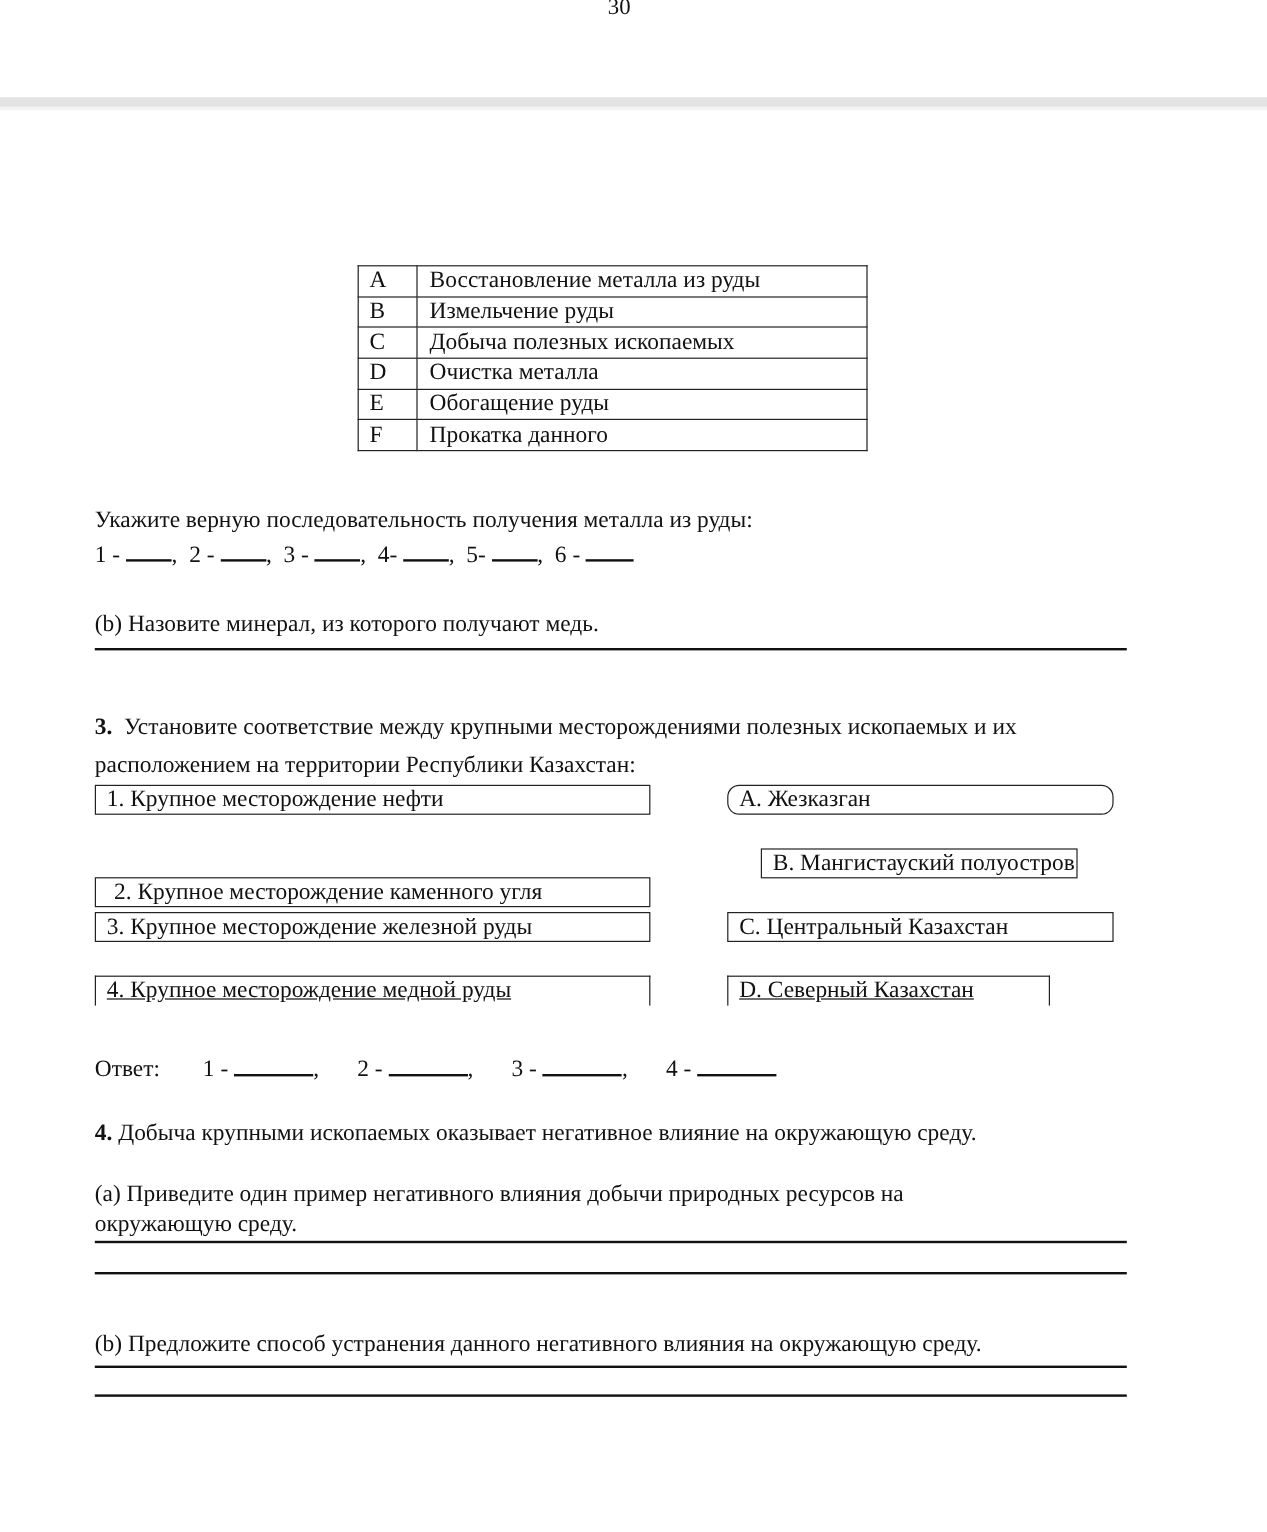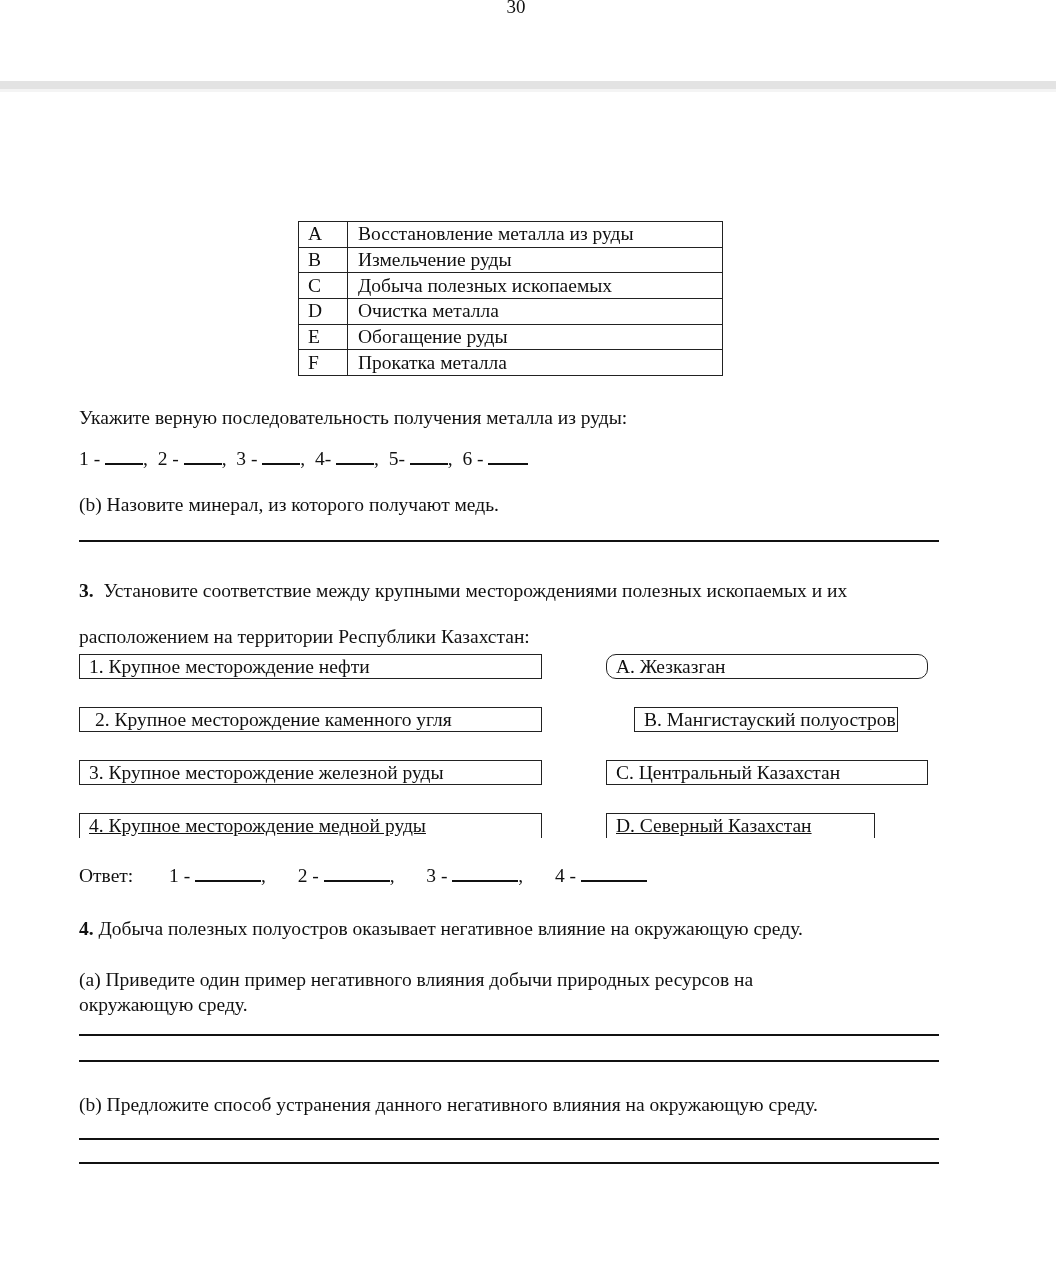--- a/index.html
+++ b/index.html
@@ -5,21 +5,21 @@
   html, body { margin:0; padding:0; }
   body { width:1056px; height:1277px; background:#ffffff; position:relative; overflow:hidden;
          font-family:"Liberation Serif","DejaVu Serif",serif; color:#111; font-size:19.5px; }
   .abs { position:absolute; }
   .pagenum { left:0; width:1032px; top:-4px; text-align:center; font-size:19px; }
   .sep { left:0; top:81px; width:1056px; height:8px; background:#e3e3e3; }
   .sep2 { left:0; top:89px; width:1056px; height:3px; background:#f4f4f4; }
   table.steps { position:absolute; left:298px; top:221px; width:425px; border-collapse:collapse; }
   table.steps td { border:1px solid #222; padding:0 0 0 10px; height:24.7px; line-height:24px; font-size:19.5px; }
   table.steps td.k { width:39px; padding-left:9px; }
-  .line { left:79px; }
+  .line { left:79px;margin-top:16px; }
   .rule { position:absolute; height:2px; background:#111; left:79px; width:860px; }
   .blank { display:inline-block; border-bottom:2px solid #111; height:1px; vertical-align:baseline; }
   .box { position:absolute; border:1px solid #222; height:25px; line-height:24px; padding-left:9px; box-sizing:border-box; font-size:19.5px; }
   .box.open { border-bottom:none;text-decoration:underline; }
   b { font-weight:bold; }
 </style>
 </head>
 <body>
 
 <div class="abs pagenum">30</div>
@@ -43,51 +43,51 @@
   <tr>
         <td class="k">D</td>
         <td>Очистка металла</td>
       </tr>
   <tr>
         <td class="k">E</td>
         <td>Обогащение руды</td>
       </tr>
   <tr>
         <td class="k">F</td>
-        <td>Прокатка металла</td>
+        <td>Прокатка данного</td>
       </tr>
 </tbody>
   </table>
 
 <div class="abs line" style="top:407px;">Укажите верную последовательность получения металла из руды:</div>
-<div class="abs line" style="top:448px; white-space:nowrap;">
+<div class="abs line" style="top:436px; white-space:nowrap;">
   <span>1 -</span>
   <span class="blank" style="width:38px;"></span>,&nbsp;
   <span>2 -</span>
   <span class="blank" style="width:38px;"></span>,&nbsp;
   <span>3 -</span>
   <span class="blank" style="width:38px;"></span>,&nbsp;
   <span>4-</span>
   <span class="blank" style="width:38px;"></span>,&nbsp;
   <span>5-</span>
   <span class="blank" style="width:38px;"></span>,&nbsp;
   <span>6 -</span>
   <span class="blank" style="width:40px;"></span>
 </div>
 
 <div class="abs line" style="top:494px;">(b) Назовите минерал, из которого получают медь.</div>
 <div class="rule" style="top:540px;"></div>
 
 <div class="abs line" style="top:580px; white-space:nowrap;">
   <b>3.</b>&nbsp; <span>Установите соответствие между крупными месторождениями полезных ископаемых и их</span>
 </div>
-<div class="abs line" style="top:626px;">расположением на территории Республики Казахстан:</div>
+<div class="abs line" style="top:611px;">расположением на территории Республики Казахстан:</div>
 
 <div class="box" style="left:79px; top:654px; width:463px;">1. Крупное месторождение нефти</div>
-<div class="box" style="left:79px; top:707px; width:463px;padding-left:15px;">2. Крупное месторождение каменного угля</div>
+<div class="box" style="left:79px; top:731px; width:463px;padding-left:15px;">2. Крупное месторождение каменного угля</div>
 <div class="box" style="left:79px; top:760px; width:463px;">3. Крупное месторождение железной руды</div>
 <div class="box open" style="left:79px; top:813px; width:463px;">4. Крупное месторождение медной руды</div>
 
 <div class="box" style="left:606px; top:654px; width:322px;border-radius:10px;">A. Жезказган</div>
 <div class="box" style="left:606px; top:707px; width:264px;margin-left:28px;">B. Мангистауский полуостров</div>
 <div class="box" style="left:606px; top:760px; width:322px;">C. Центральный Казахстан</div>
 <div class="box open" style="left:606px; top:813px; width:269px;">D. Северный Казахстан</div>
 
 <div class="abs line" style="top:865px; white-space:nowrap;">
   <span>Ответ:</span>
@@ -99,21 +99,21 @@
   <span class="blank" style="width:66px;"></span>,
   <span style="display:inline-block; width:22px;"></span>
   <span>3 -</span>
   <span class="blank" style="width:66px;"></span>,
   <span style="display:inline-block; width:22px;"></span>
   <span>4 -</span>
   <span class="blank" style="width:66px;"></span>
 </div>
 
 <div class="abs line" style="top:918px; white-space:nowrap;">
-  <b>4.</b> <span>Добыча полезных полуостров оказывает негативное влияние на окружающую среду.</span>
+  <b>4.</b> <span>Добыча крупными ископаемых оказывает негативное влияние на окружающую среду.</span>
 </div>
 
 <div class="abs line" style="top:969px;">(a) Приведите один пример негативного влияния добычи природных ресурсов на</div>
 <div class="abs line" style="top:994px;">окружающую среду.</div>
 <div class="rule" style="top:1034px;"></div>
 <div class="rule" style="top:1060px;"></div>
 
 <div class="abs line" style="top:1094px;">(b) Предложите способ устранения данного негативного влияния на окружающую среду.</div>
 <div class="rule" style="top:1138px;"></div>
 <div class="rule" style="top:1162px;"></div>

